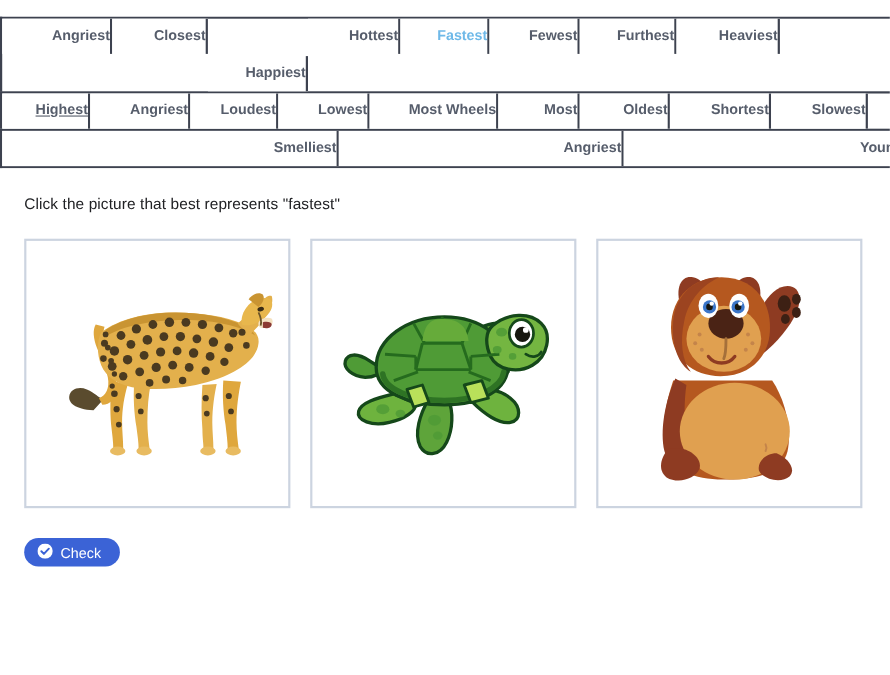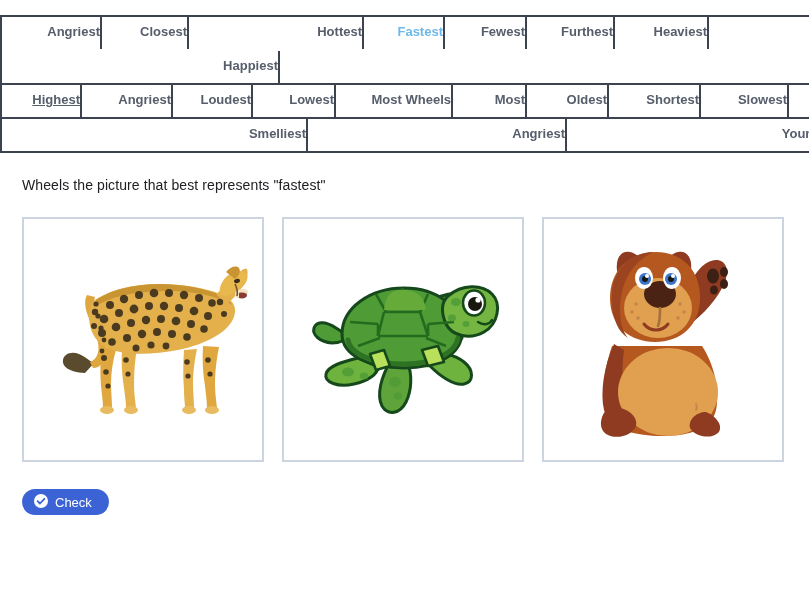--- a/index.html
+++ b/index.html
@@ -125,21 +125,21 @@
       <div class="tab-cell" style="width: 88px;">Slowest</div>
     </div>
     <div class="tab-row">
       <div class="tab-cell" style="width: 306px;">Smelliest</div>
       <div class="tab-cell" style="width: 259px;">Angriest</div>
       <div class="tab-cell" style="width: 275px;">Youngest</div>
     </div>
   </nav>
 
 
-<div id="prompt">Wheels the picture that best represents "fastest"</div>
+<div id="prompt">Click the picture that best represents "fastest"</div>
 
 
 <div id="choices">
 
   <div class="choice-card">
     <svg width="210" height="180" viewBox="0 0 210 180">
 
       <path d="M47 123 C30 122 24 116 25 110 C26 104 33 101 41 104 C49 107 52 113 57 112 Z" fill="#5a4b2e"></path>
       <path d="M52 112 C58 110 62 103 60 93 C58 83 53 74 50 66 C47 58 46 50 49 45
                L57 47 C55 54 56 61 59 69 C63 80 68 92 68 102 C68 112 62 118 55 118 Z" fill="#dfa73d"></path>

